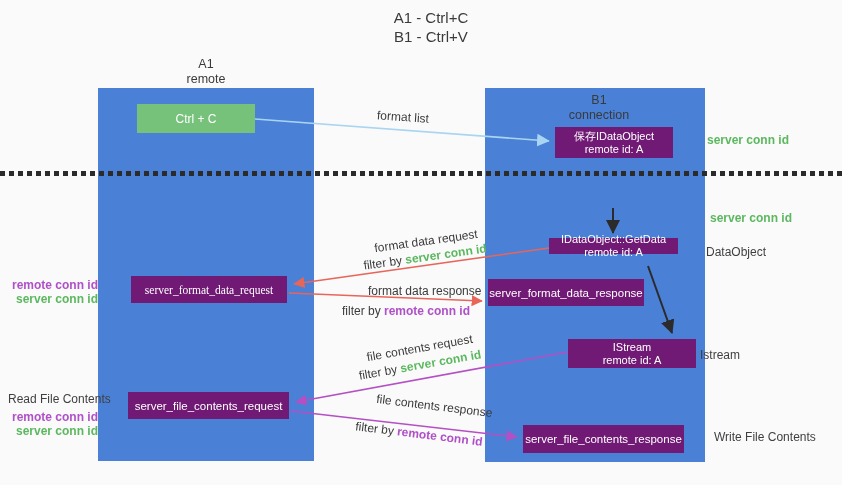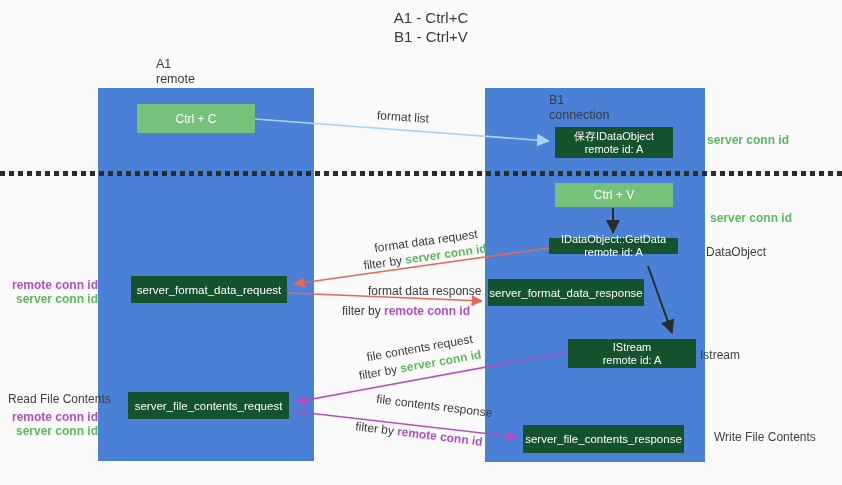--- a/index.html
+++ b/index.html
@@ -5,44 +5,44 @@
   html,body{margin:0;padding:0;background:#fafafa;}
   #canvas{
     position:relative;width:842px;height:485px;background:#fafafa;
     font-family:"Liberation Sans",sans-serif;overflow:hidden;
   }
   .title{
     position:absolute;top:8px;left:10px;width:842px;text-align:center;
     font-size:15px;line-height:19px;color:#3a3a3a;z-index:4;
   }
   .col-header{
-    position:absolute;text-align:left;font-size:12.5px;line-height:15px;
+    position:absolute;text-align:center;font-size:12.5px;line-height:15px;
     color:#3a3a3a;z-index:4;
   }
   #hdrA{left:156px;top:57px;width:100px;}
   #hdrB{left:549px;top:56px;width:100px;margin-top:37px;}
   .column{position:absolute;background:#4a80d6;z-index:1;}
   #colA{left:98px;top:88px;width:216px;height:373px;}
   #colB{left:485px;top:88px;width:220px;height:374px;}
   .dotted{
     position:absolute;left:0;top:171px;width:842px;height:5px;z-index:3;
     background:repeating-linear-gradient(90deg,#2b2b2b 0 5px,transparent 5px 9px);
   }
   .box{
     position:absolute;color:#fff;display:flex;flex-direction:column;
     align-items:center;justify-content:center;text-align:center;z-index:2;
     white-space:nowrap;
   }
   .green{background:#76c27b;}
-  .orange{background:#14532d;}
+  .orange{background:#701a75;}
   #boxCtrlC{left:137px;top:104px;width:118px;height:29px;font-size:12px;}
   #boxSave{left:555px;top:127px;width:118px;height:31px;font-size:11px;line-height:13px;}
   #boxCtrlV{left:555px;top:183px;width:118px;height:24px;font-size:12px;}
   #boxGetData{left:549px;top:238px;width:129px;height:16px;font-size:11px;line-height:13px;}
-  #boxFmtReq{left:131px;top:276px;width:156px;height:27px;font-size:11.5px;}
+  #boxFmtReq{left:131px;top:276px;width:156px;height:27px;font-size:11.5px;font-family:Liberation Serif, serif;}
   #boxFmtResp{left:488px;top:279px;width:156px;height:27px;font-size:11.5px;}
   #boxIStream{left:568px;top:339px;width:128px;height:29px;font-size:11px;line-height:13px;}
   #boxFileReq{left:128px;top:392px;width:161px;height:27px;font-size:11.5px;}
   #boxFileResp{left:523px;top:425px;width:161px;height:28px;font-size:11.5px;}
   .side{position:absolute;font-size:12px;color:#3f3f3f;z-index:4;white-space:nowrap;}
   .green-t{color:#5cb85f;font-weight:bold;}
   .purple-t{color:#b050c8;font-weight:bold;}
   #lblServerConn1{left:707px;top:133px;}
   #lblServerConn2{left:710px;top:211px;}
   #lblDataObject{left:706px;top:245px;}
@@ -113,23 +113,20 @@
 
   <div class="box green" id="boxCtrlC">
     <div>Ctrl + C</div>
   </div>
 
   <div class="box orange" id="boxSave">
     <div>保存IDataObject</div>
     <div>remote id: A</div>
   </div>
 
-  <div class="box green" id="boxCtrlV">
-    <div>Ctrl + V</div>
-  </div>
 
   <div class="box orange" id="boxGetData">
     <div>IDataObject::GetData</div>
     <div>remote id: A</div>
   </div>
 
   <div class="box orange" id="boxFmtReq">
     <div>server_format_data_request</div>
   </div>
 

